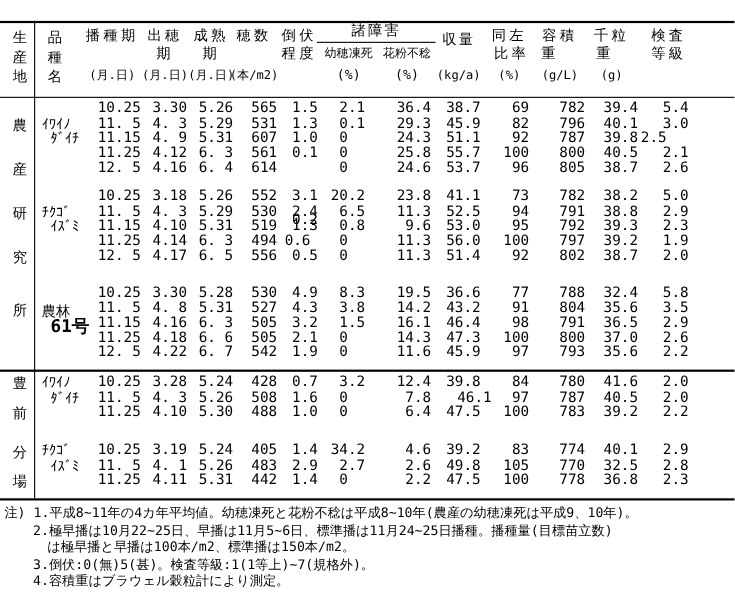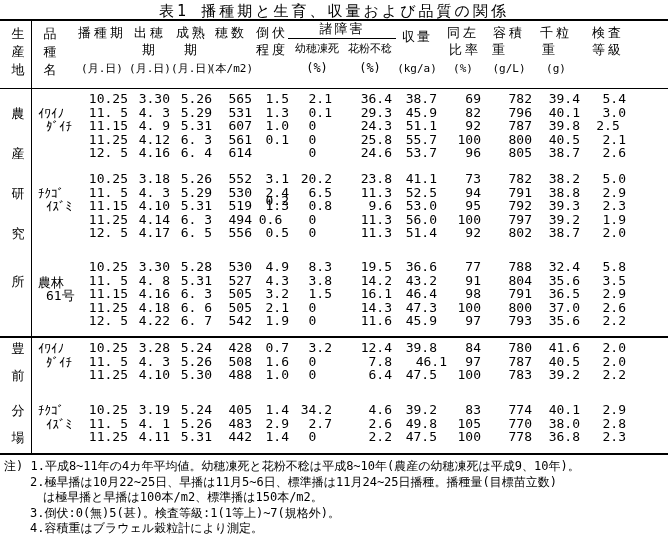--- a/index.html
+++ b/index.html
@@ -18,21 +18,20 @@
   .ctr{text-align:center;}
   .cell{position:absolute;font-size:13px;line-height:14px;text-align:right;white-space:pre;}
   .notes{position:absolute;left:4px;top:459px;width:664px;font-size:12px;line-height:15.6px;}
   .note-line{white-space:nowrap;}
 </style>
 </head>
 <body>
 
 <div class="page">
 
-  <div class="title">表1 播種期と生育、収量および品質の関係</div>
 
   <div class="tbl">
 
     <div class="hline" style="top:0;height:2px;"></div>
     <div class="hline" style="top:69px;height:1px;"></div>
     <div class="hline" style="top:317px;height:2px;"></div>
     <div class="hline" style="top:434px;height:2px;"></div>
     <div class="vline" style="left:31px;top:0;width:1px;height:434px;"></div>
     <div class="hline" style="left:288px;width:108px;top:19px;height:1px;"></div>
 
@@ -116,21 +115,21 @@
             <span class="cell" style="left: 134px; top: 100px; width: 36px; position: absolute;">4. 9</span>
             <span class="cell" style="left: 176px; top: 100px; width: 36px; position: absolute;">5.31</span>
             <span class="cell" style="left: 218px; top: 100px; width: 34px; position: absolute;">607</span>
             <span class="cell" style="left: 252px; top: 100px; width: 37px; position: absolute;">1.0</span>
             <span class="cell" style="left: 291px; top: 100px; width: 41px; position: absolute;">0  </span>
             <span class="cell" style="left: 336px; top: 100px; width: 56px; position: absolute;">24.3</span>
             <span class="cell" style="left: 398px; top: 100px; width: 39px; position: absolute;">51.1</span>
             <span class="cell" style="left: 441px; top: 100px; width: 40px; position: absolute;">92</span>
             <span class="cell" style="left: 487px; top: 100px; width: 45px; position: absolute;">787</span>
             <span class="cell" style="left: 536px; top: 100px; width: 44px; position: absolute;">39.8</span>
-            <span class="cell" style="left: 587px; top: 100px; width: 42px; position: absolute; text-align: center;">2.5</span>
+            <span class="cell" style="left: 564px; top: 100px; width: 42px; position: absolute;">2.5</span>
           </div>
           <div style="position: absolute; left: 0px; width: 668px;">
             <span class="cell" style="left: 84px; top: 113.5px; width: 44px; position: absolute;">11.25</span>
             <span class="cell" style="left: 134px; top: 113.5px; width: 36px; position: absolute;">4.12</span>
             <span class="cell" style="left: 176px; top: 113.5px; width: 36px; position: absolute;">6. 3</span>
             <span class="cell" style="left: 218px; top: 113.5px; width: 34px; position: absolute;">561</span>
             <span class="cell" style="left: 252px; top: 113.5px; width: 37px; position: absolute;">0.1</span>
             <span class="cell" style="left: 291px; top: 113.5px; width: 41px; position: absolute;">0  </span>
             <span class="cell" style="left: 336px; top: 113.5px; width: 56px; position: absolute;">25.8</span>
             <span class="cell" style="left: 398px; top: 113.5px; width: 39px; position: absolute;">55.7</span>
@@ -226,21 +225,21 @@
             <span class="cell" style="left: 398px; top: 207px; width: 39px; position: absolute;">51.4</span>
             <span class="cell" style="left: 441px; top: 207px; width: 40px; position: absolute;">92</span>
             <span class="cell" style="left: 487px; top: 207px; width: 45px; position: absolute;">802</span>
             <span class="cell" style="left: 536px; top: 207px; width: 44px; position: absolute;">38.7</span>
             <span class="cell" style="left: 584px; top: 207px; width: 42px; position: absolute;">2.0</span>
           </div>
         </div>
         <div style="position: absolute; left: 0px; top: 0px; width: 668px;">
           <span style="position: absolute; left: 6px; top: 253.5px; width: 24px; text-align: center; font-size: 13px;">所</span>
           <span style="position: absolute; left: 38px; top: 254.5px; font-size: 13px; white-space: nowrap;">農林</span>
-          <span style="position: absolute; left: 46px; top: 268px; font-size: 13px; white-space: nowrap;">61号</span>
+          <span style="position: absolute; left: 46px; top: 268px; font-size: 16px; white-space: nowrap; font-weight: bold;">61号</span>
           <div style="position: absolute; left: 0px; width: 668px;">
             <span class="cell" style="left: 84px; top: 241px; width: 44px; position: absolute;">10.25</span>
             <span class="cell" style="left: 134px; top: 241px; width: 36px; position: absolute;">3.30</span>
             <span class="cell" style="left: 176px; top: 241px; width: 36px; position: absolute;">5.28</span>
             <span class="cell" style="left: 218px; top: 241px; width: 34px; position: absolute;">530</span>
             <span class="cell" style="left: 252px; top: 241px; width: 37px; position: absolute;">4.9</span>
             <span class="cell" style="left: 291px; top: 241px; width: 41px; position: absolute;">8.3</span>
             <span class="cell" style="left: 336px; top: 241px; width: 56px; position: absolute;">19.5</span>
             <span class="cell" style="left: 398px; top: 241px; width: 39px; position: absolute;">36.6</span>
             <span class="cell" style="left: 441px; top: 241px; width: 40px; position: absolute;">77</span>
@@ -376,21 +375,21 @@
             <span class="cell" style="left: 84px; top: 397.5px; width: 44px; position: absolute;">11. 5</span>
             <span class="cell" style="left: 134px; top: 397.5px; width: 36px; position: absolute;">4. 1</span>
             <span class="cell" style="left: 176px; top: 397.5px; width: 36px; position: absolute;">5.26</span>
             <span class="cell" style="left: 218px; top: 397.5px; width: 34px; position: absolute;">483</span>
             <span class="cell" style="left: 252px; top: 397.5px; width: 37px; position: absolute;">2.9</span>
             <span class="cell" style="left: 291px; top: 397.5px; width: 41px; position: absolute;">2.7</span>
             <span class="cell" style="left: 336px; top: 397.5px; width: 56px; position: absolute;">2.6</span>
             <span class="cell" style="left: 398px; top: 397.5px; width: 39px; position: absolute;">49.8</span>
             <span class="cell" style="left: 441px; top: 397.5px; width: 40px; position: absolute;">105</span>
             <span class="cell" style="left: 487px; top: 397.5px; width: 45px; position: absolute;">770</span>
-            <span class="cell" style="left: 536px; top: 397.5px; width: 44px; position: absolute;">38.0</span>
+            <span class="cell" style="left: 536px; top: 397.5px; width: 44px; position: absolute;">32.5</span>
             <span class="cell" style="left: 584px; top: 397.5px; width: 42px; position: absolute;">2.8</span>
           </div>
           <div style="position: absolute; left: 0px; width: 668px;">
             <span class="cell" style="left: 84px; top: 411px; width: 44px; position: absolute;">11.25</span>
             <span class="cell" style="left: 134px; top: 411px; width: 36px; position: absolute;">4.11</span>
             <span class="cell" style="left: 176px; top: 411px; width: 36px; position: absolute;">5.31</span>
             <span class="cell" style="left: 218px; top: 411px; width: 34px; position: absolute;">442</span>
             <span class="cell" style="left: 252px; top: 411px; width: 37px; position: absolute;">1.4</span>
             <span class="cell" style="left: 291px; top: 411px; width: 41px; position: absolute;">0  </span>
             <span class="cell" style="left: 336px; top: 411px; width: 56px; position: absolute;">2.2</span>

